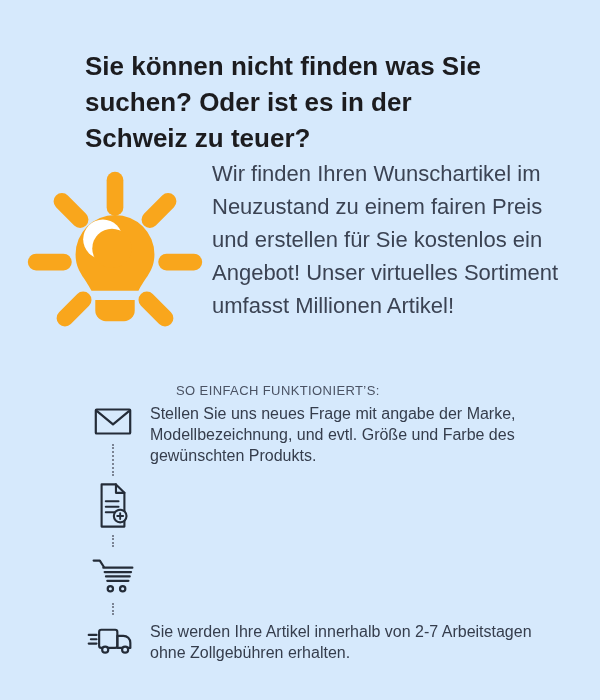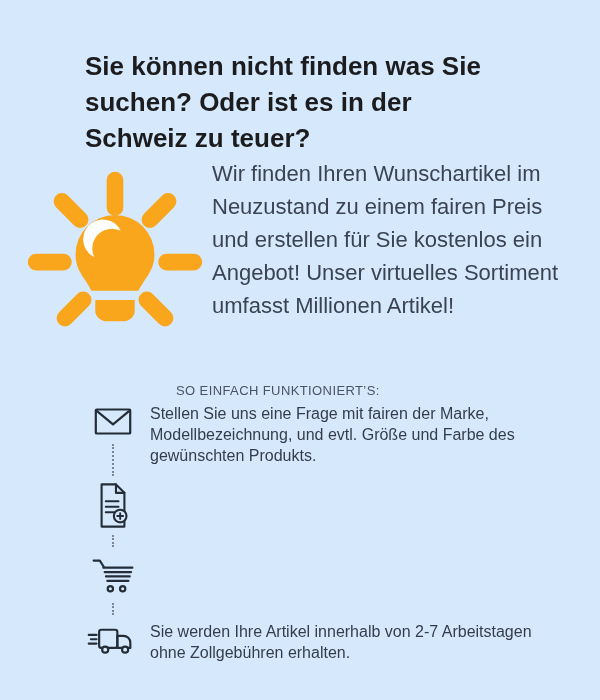--- a/index.html
+++ b/index.html
@@ -95,21 +95,21 @@
     <div class="step">
       <div class="icon-col">
         <svg class="step-icon icon-envelope" viewBox="0 0 100 80" xmlns="http://www.w3.org/2000/svg">
           <g class="ico" stroke-width="5.5">
             <rect x="7" y="10" width="86" height="60" rx="2"></rect>
             <path d="M10 14 L50 47 L90 14"></path>
           </g>
         </svg>
         <div class="connector"></div>
       </div>
-      <p class="step-text">Stellen Sie uns eine Frage mit fairen der Marke, Modellbezeichnung, und evtl. Größe und Farbe des gewünschten Produkts.</p>
+      <p class="step-text">Stellen Sie uns neues Frage mit angabe der Marke, Modellbezeichnung, und evtl. Größe und Farbe des gewünschten Produkts.</p>
     </div>
 
     <div class="step">
       <div class="icon-col">
         <svg class="step-icon icon-document" viewBox="0 0 90 110" xmlns="http://www.w3.org/2000/svg">
           <g class="ico" stroke-width="5">
             <path d="M18 5 H52 L72 25 V105 H18 Z"></path>
             <path d="M52 5 V25 H72"></path>
             <path d="M28 45 H58"></path>
             <path d="M28 58 H58"></path>

